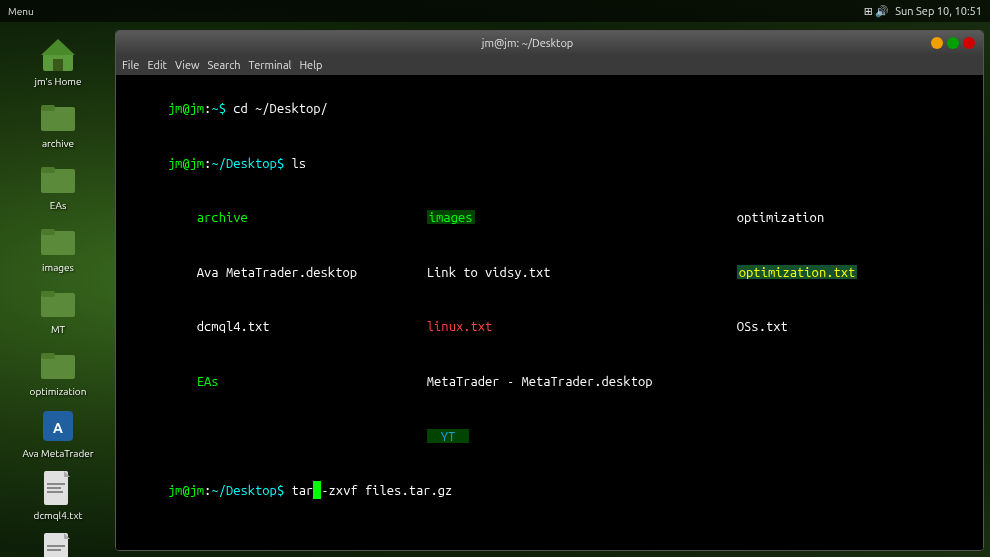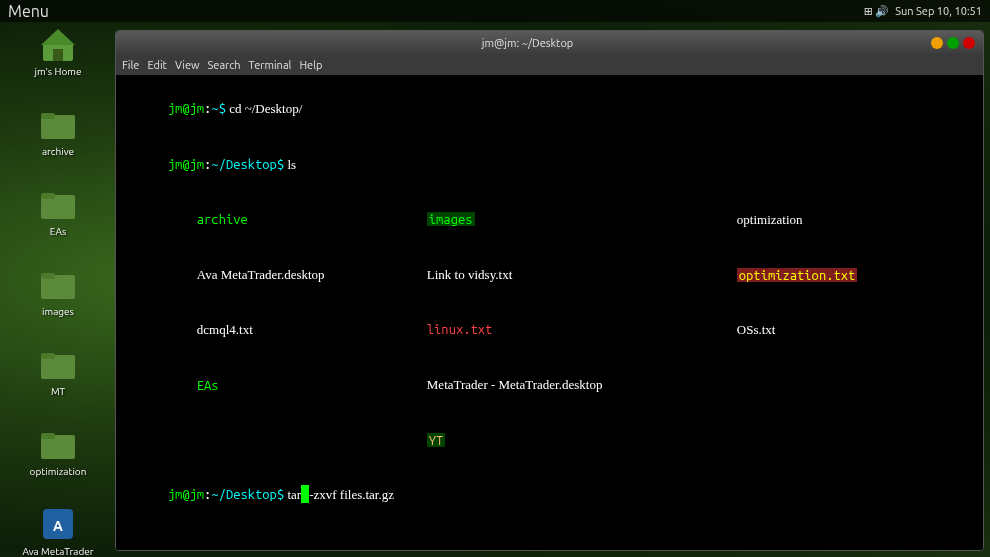--- a/index.html
+++ b/index.html
@@ -27,21 +27,21 @@
       right: 0;
       height: 22px;
       background: rgba(0,0,0,0.6);
       display: flex;
       align-items: center;
       padding: 0 8px;
       z-index: 100;
     }
     .top-menubar-menu {
       color: #e0e0e0;
-      font-size: 16px;
+      font-size: 10px;
       margin-right: 10px;
     }
     .top-menubar-right {
       margin-left: auto;
       display: flex;
       align-items: center;
       gap: 6px;
       font-size: 11px;
       color: #e0e0e0;
     }
@@ -49,21 +49,22 @@
     
     .desktop-icons {
       position: absolute;
       left: 0;
       top: 22px;
       width: 105px;
       bottom: 0;
       display: flex;
       flex-direction: column;
       align-items: center;
-      gap: 18px;
+      padding-top: 10px;
+      gap: 0;
       overflow: hidden;
     }
 
     .desktop-icon {
       display: flex;
       flex-direction: column;
       align-items: center;
       width: 90px;
       margin-bottom: 4px;
       cursor: pointer;
@@ -152,21 +153,21 @@
       font-family: 'Ubuntu Mono', 'DejaVu Sans Mono', 'Courier New', monospace;
       font-size: 13px;
       overflow: hidden;
     }
 
     .term-line {
       line-height: 1.4;
       white-space: pre;
     }
 
-    .color-white { color: #ffffff; font-family: Liberation Serif, serif; }
+    .color-white { color: #ffffff; }
     .color-green { color: #00ff00; }
 
     .prompt-user { color: #00ff00; }
     .prompt-path { color: #00ffff; }
     .prompt-dollar { color: #ffffff; }
   </style>
 </head>
 <body>
 
 <div class="desktop-bg"></div>
@@ -334,30 +335,30 @@
         <div class="term-line">
           <span class="color-white">Link to vidsy.txt</span>
         </div>
         <div class="term-line">
           <span style="color:#ff4444;margin-top:28px;">linux.txt</span>
         </div>
         <div class="term-line">
           <span class="color-white">MetaTrader - MetaTrader.desktop</span>
         </div>
         <div class="term-line">
-          <span style="background:#004400; color:#fdba74; padding: 0 2px;">YT</span>
+          <span style="background:#004400; color:#0ea5e9; padding: 0 14px;">YT</span>
         </div>
       </div>
 
       <div>
         <div class="term-line">
           <span class="color-white">optimization</span>
         </div>
         <div class="term-line">
-          <span style="background:#7f1d1d; color:#ffff00; padding: 0 2px;">optimization.txt</span>
+          <span style="background:#14532d; color:#ffff00; padding: 0 2px;">optimization.txt</span>
         </div>
         <div class="term-line">
           <span class="color-white">OSs.txt</span>
         </div>
         <div class="term-line">&nbsp;</div>
         <div class="term-line">&nbsp;</div>
       </div>
     </div>
 
     <div class="term-line">

